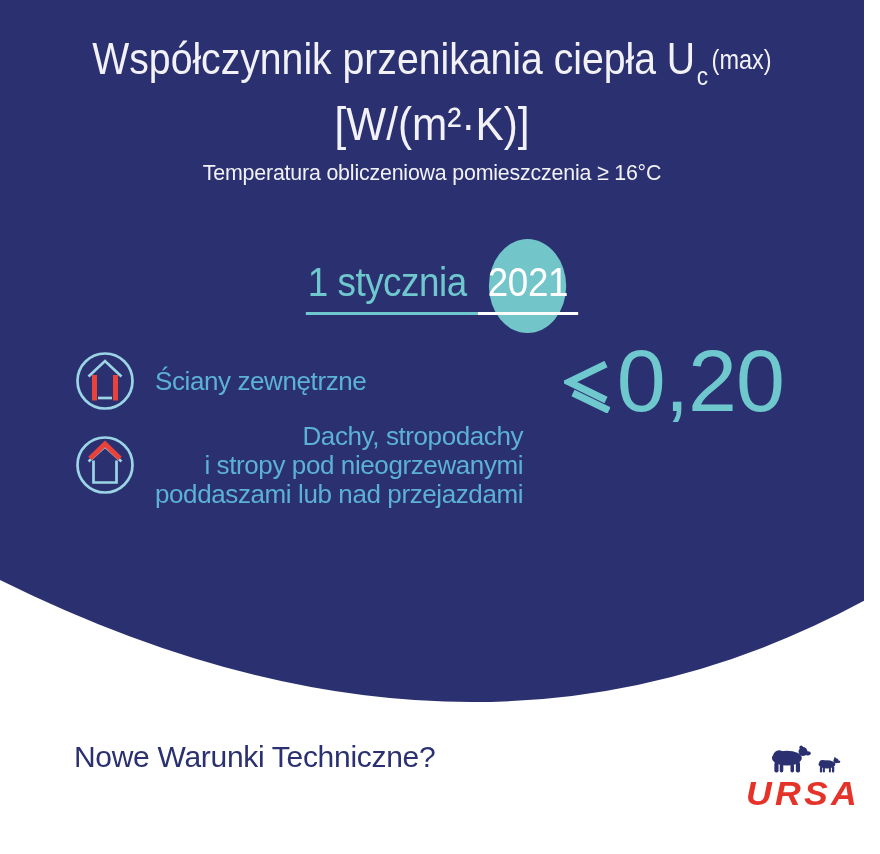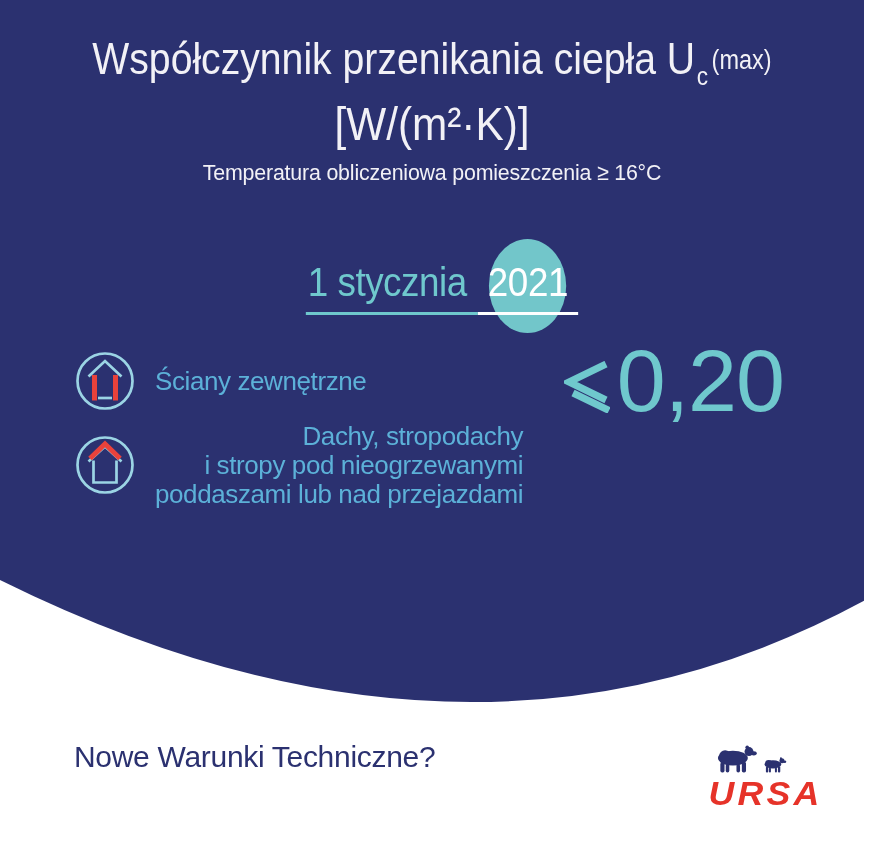--- a/index.html
+++ b/index.html
@@ -40,21 +40,21 @@
   .stroke-lb{stroke:var(--icon-stroke);stroke-width:2.7;fill:none;}
   .stroke-red{stroke:var(--accent-red);stroke-width:5;fill:none;}
   .label{margin-left:17px;color:var(--label-blue);font-size:26px;line-height:29px;letter-spacing:-0.4px;white-space:pre-line;}
   .value{margin-left:auto;display:flex;align-items:center;color:var(--teal);}
   .leq{width:46px;height:52px;margin-right:7px;margin-top:12px;}
   .leq-stroke{stroke:var(--teal);stroke-width:7;fill:none;stroke-linecap:butt;}
   .num{font-size:88px;line-height:90px;letter-spacing:-1px;}
 
   
   .tagline{position:absolute;left:62px;top:736px;color:var(--navy);font-size:30px;line-height:41px;letter-spacing:-0.3px;margin-left:12px;}
-  .logo{position:absolute;left:681px;top:742px;width:136px;text-align:right;}
+  .logo{position:absolute;left:735px;top:742px;width:136px;text-align:center;}
   .bears{width:84px;height:37px;display:block;margin:0 auto;}
   .bear-fill{fill:var(--navy);}
   .logo-text{color:var(--logo-red);font-weight:bold;font-style:italic;font-size:33px;line-height:33px;letter-spacing:3px;transform:scaleX(1.08);transform-origin:50% 50%;margin-top:-2px;}
 </style>
 </head>
 <body>
 
 <div class="canvas">
 
   <svg class="navy-bg" viewBox="0 0 880 854" preserveAspectRatio="none" aria-hidden="true">

